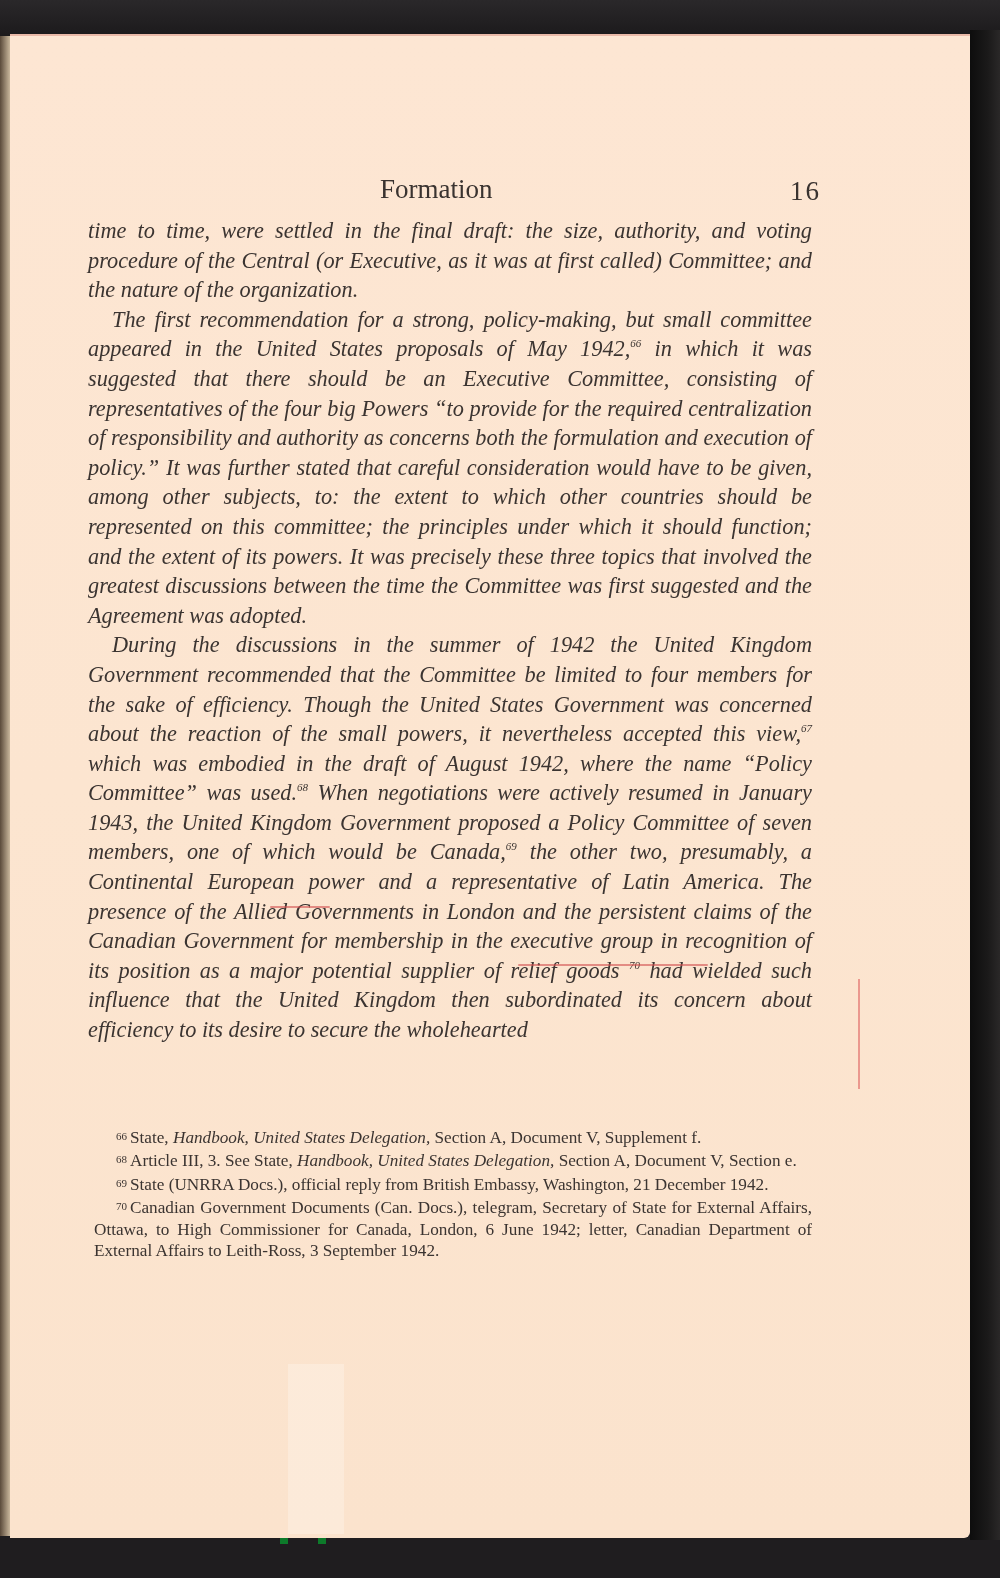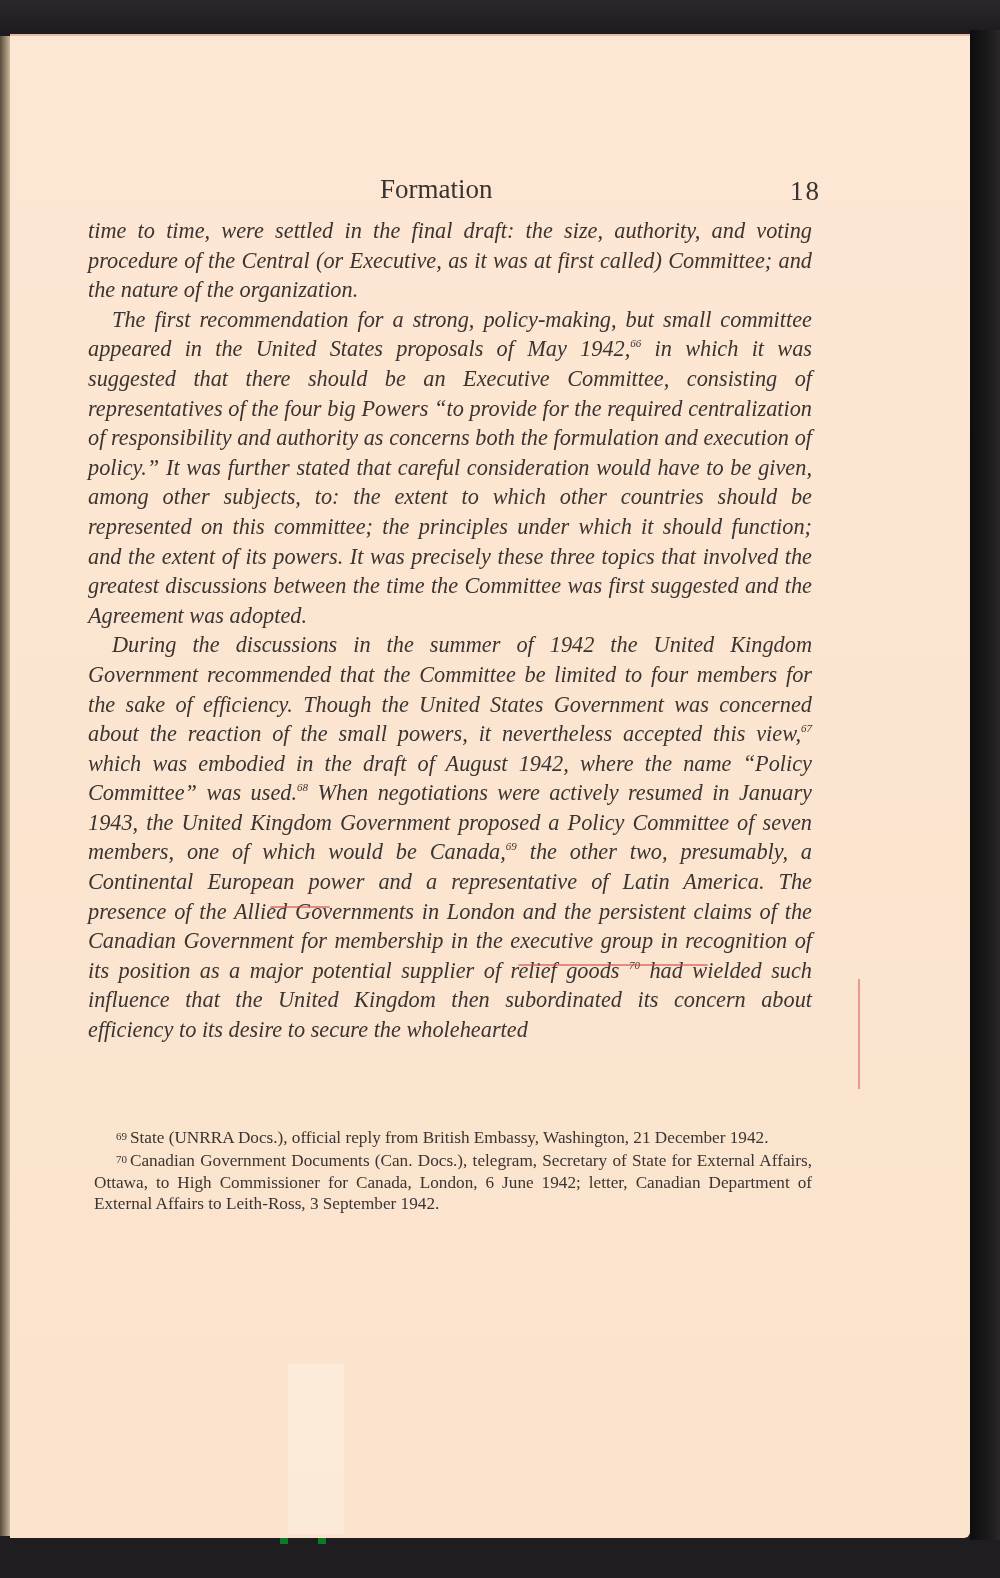--- a/index.html
+++ b/index.html
@@ -57,32 +57,34 @@
 </head>
 <body>
 
 <div class="scan-top"></div>
 <div class="spine-left"></div>
 <div class="right-edge"></div>
 
 <div class="page">
   <div class="running-head">
     <span class="running-title">Formation</span>
-    <span class="page-number">18</span>
+    <span class="page-number">16</span>
   </div>
 
   <div class="body-text">
     <p>
       <span>time to time, were settled in the final draft: the size, authority, and voting procedure of the Central (or Executive, as it was at first called) Committee; and the nature of the organization.</span>
     </p>
     <p class="indent"><span>The first recommendation for a strong, policy-making, but small committee appeared in the United States proposals of May 1942,</span><sup class="fn">66</sup><span> in which it was suggested that there should be an Executive Committee, consisting of representatives of the four big Powers “to provide for the required centralization of responsibility and authority as concerns both the formulation and execution of policy.” It was further stated that careful consideration would have to be given, among other subjects, to: the extent to which other countries should be represented on this committee; the principles under which it should function; and the extent of its powers. It was precisely these three topics that involved the greatest discussions between the time the Committee was first suggested and the Agreement was adopted.</span></p>
     <p class="indent"><span>During the discussions in the summer of 1942 the United Kingdom Government recommended that the Committee be limited to four members for the sake of efficiency. Though the United States Government was concerned about the reaction of the small powers, it nevertheless accepted this view,</span><sup class="fn">67</sup><span> which was embodied in the draft of August 1942, where the name “Policy Committee” was used.</span><sup class="fn">68</sup><span> When negotiations were actively resumed in January 1943, the United Kingdom Government proposed a Policy Committee of seven members, one of which would be Canada,</span><sup class="fn">69</sup><span> the other two, presumably, a Continental European power and a representative of Latin America. The presence of the Allied Governments in London and the persistent claims of the Canadian Government for membership in the executive group in recognition of its position as a major potential supplier of relief goods </span><sup class="fn">70</sup><span> had wielded such influence that the United Kingdom then subordinated its concern about efficiency to its desire to secure the wholehearted</span></p>
   </div>
 
   <div class="footnotes">
+    <p><span class="num">66</span><span>State, </span><em>Handbook, United States Delegation,</em><span> Section A, Document V, Supplement f.</span></p>
+    <p><span class="num">68</span><span>Article III, 3. See State, </span><em>Handbook, United States Delegation,</em><span> Section A, Document V, Section e.</span></p>
     <p><span class="num">69</span><span>State (UNRRA Docs.), official reply from British Embassy, Washington, 21 December 1942.</span></p>
     <p><span class="num">70</span><span>Canadian Government Documents (Can. Docs.), telegram, Secretary of State for External Affairs, Ottawa, to High Commissioner for Canada, London, 6 June 1942; letter, Canadian Department of External Affairs to Leith-Ross, 3 September 1942.</span></p>
   </div>
 
   <div class="fold-shade"></div>
   <div class="pencil-mark"></div>
   <div class="underline-mark" style="left:260px; top:872px; width:60px;"></div>
   <div class="underline-mark" style="left:508px; top:930px; width:190px;"></div>
 </div>
 

